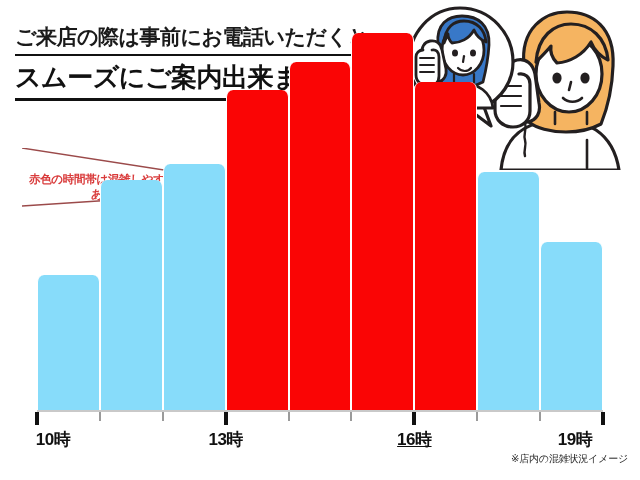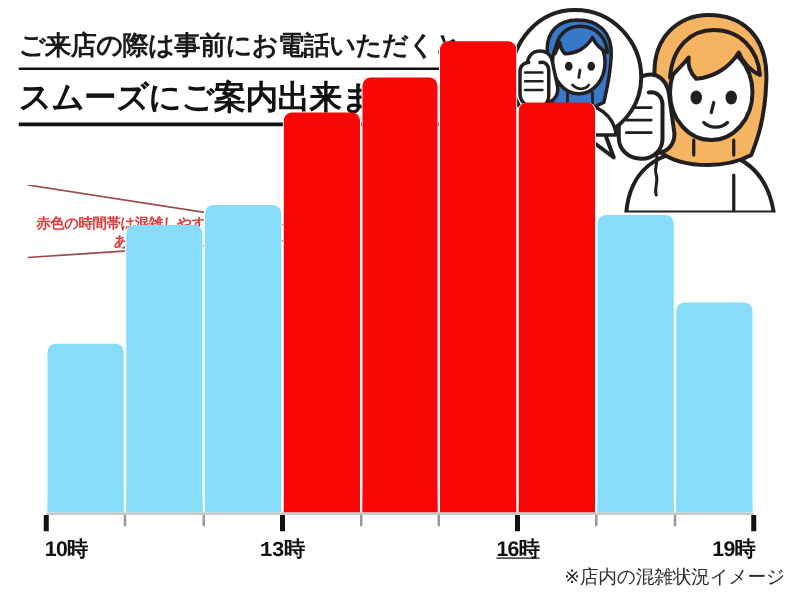--- a/index.html
+++ b/index.html
@@ -47,21 +47,21 @@
   .tick{position:absolute;top:412px;width:2px;background:#9a9a9a;height:9px;}
   .tick.major{width:4px;height:13px;background:#111;}
 
   .tick-label{
     position:absolute;top:428px;font-size:17px;font-weight:bold;color:#111;
     letter-spacing:-0.5px;transform:translateX(-50%);white-space:nowrap;
   }
 
   .footnote{
     position:absolute;right:12px;top:452px;
-    font-size:15px;color:#2b2b2b;letter-spacing:-0.2px;white-space:nowrap;
+    font-size:10px;color:#2b2b2b;letter-spacing:-0.2px;white-space:nowrap;
   }
 
   
   .illus{position:absolute;left:405px;top:0px;width:235px;height:170px;}
 </style>
 </head>
 <body>
 
 <div id="stage">
 
@@ -183,21 +183,21 @@
         <div class="tick major" style="left: 223.667px;"></div>
         <div class="tick" style="left: 287.556px;"></div>
         <div class="tick" style="left: 350.444px;"></div>
         <div class="tick major" style="left: 412.333px;"></div>
         <div class="tick" style="left: 476.222px;"></div>
         <div class="tick" style="left: 539.111px;"></div>
         <div class="tick major" style="left: 601px;"></div>
       </div>
     <div id="ticklabels">
         <div class="tick-label" style="left: 53px;">10時</div>
-        <div class="tick-label" style="left: 225.667px; font-family: Liberation Mono, monospace;">13時</div>
+        <div class="tick-label" style="left: 225.667px;">13時</div>
         <div class="tick-label" style="left: 414.333px; text-decoration: underline;">16時</div>
-        <div class="tick-label" style="left: 587px;">19時</div>
+        <div class="tick-label" style="left: 575px;">19時</div>
       </div>
   </div>
 
   <div class="footnote">※店内の混雑状況イメージ</div>
 
 </div>
 
 </body></html>

